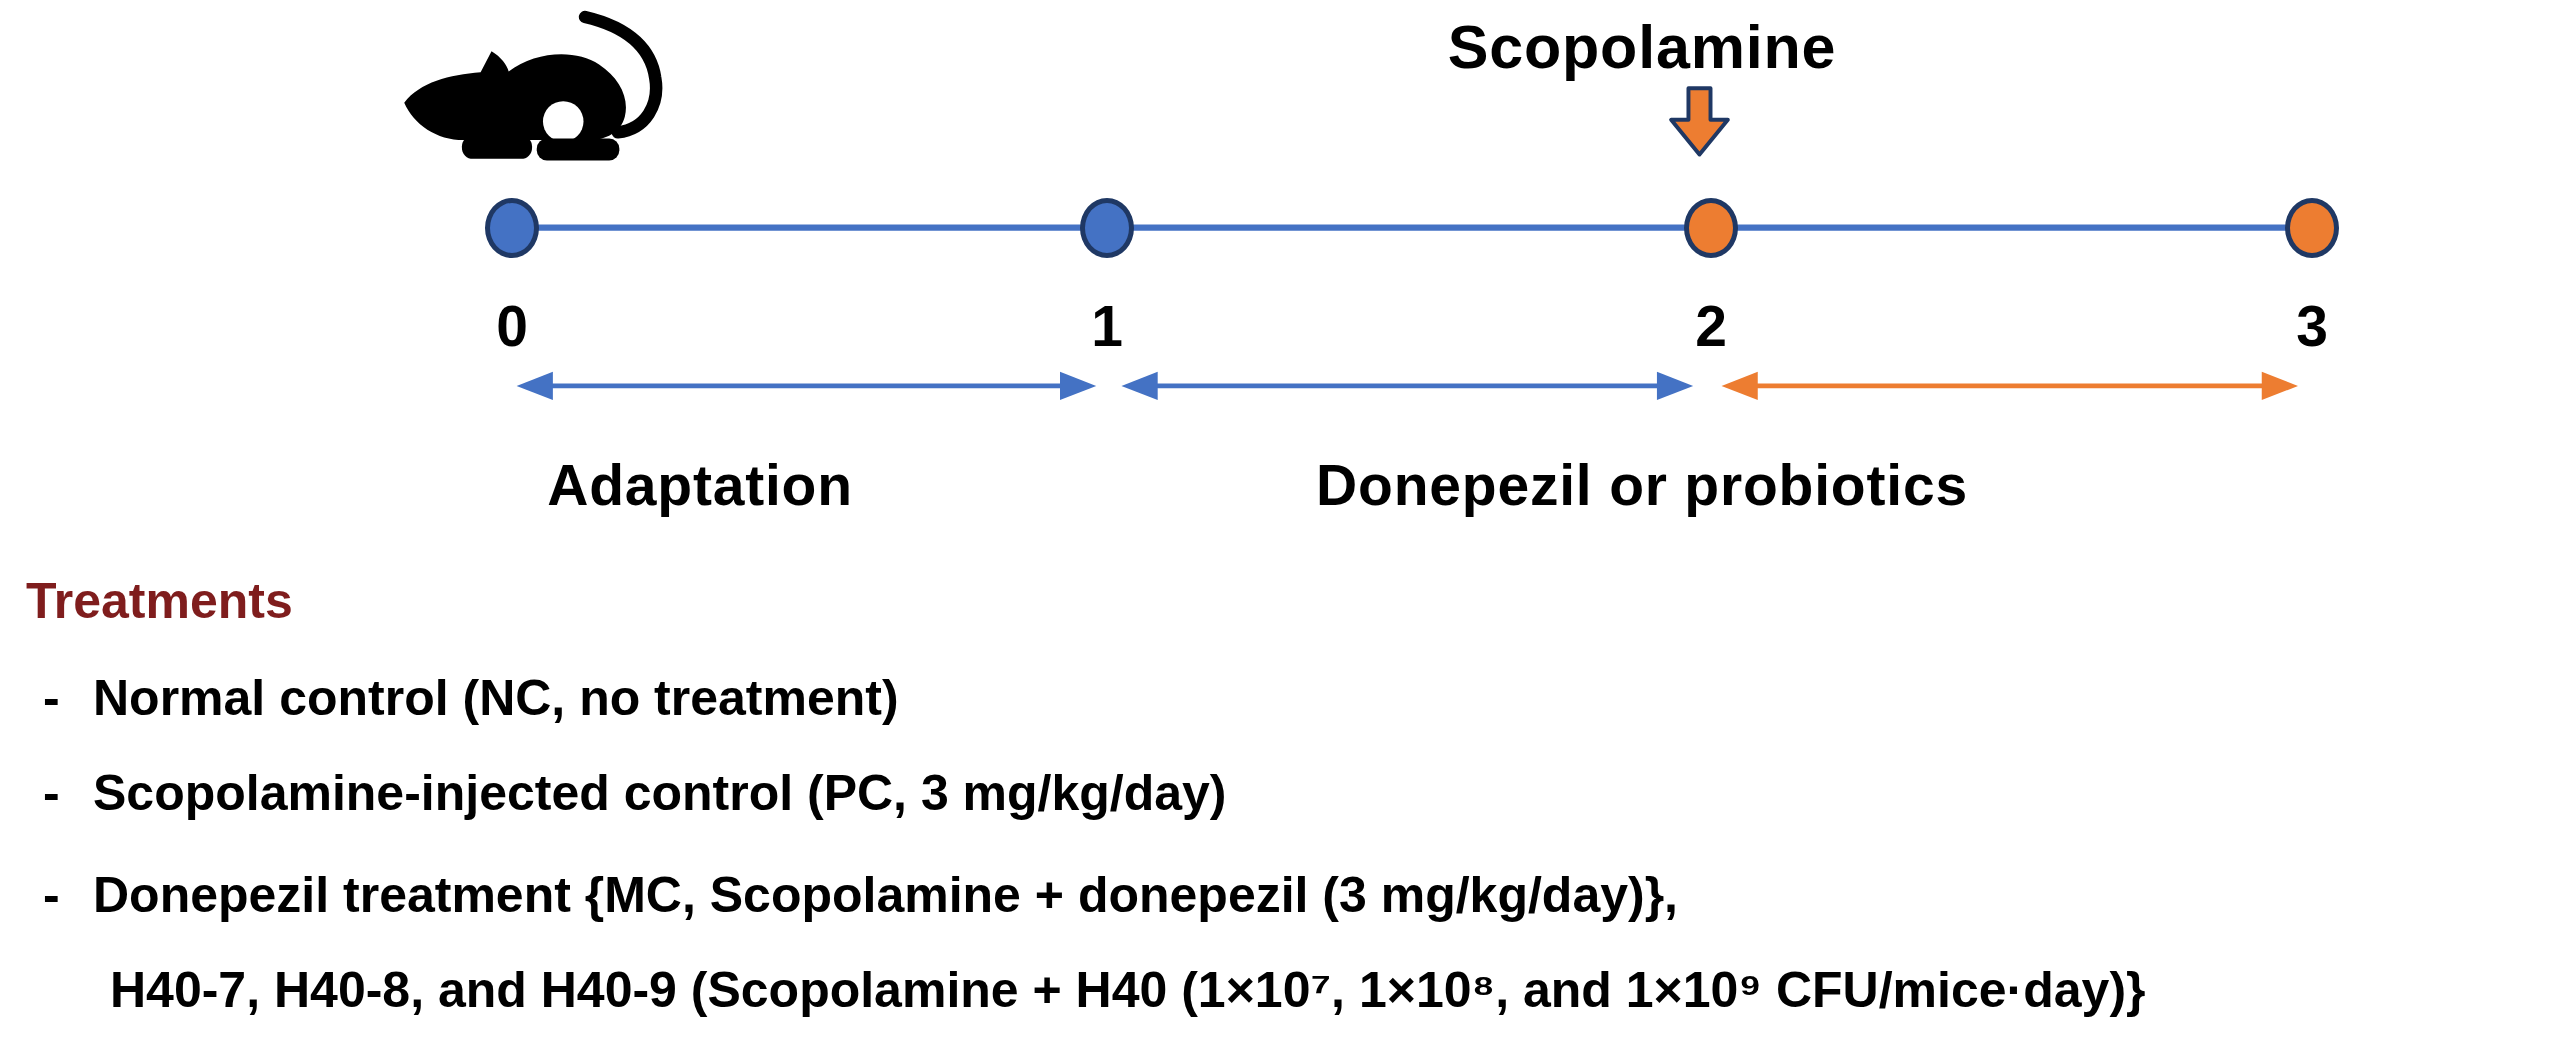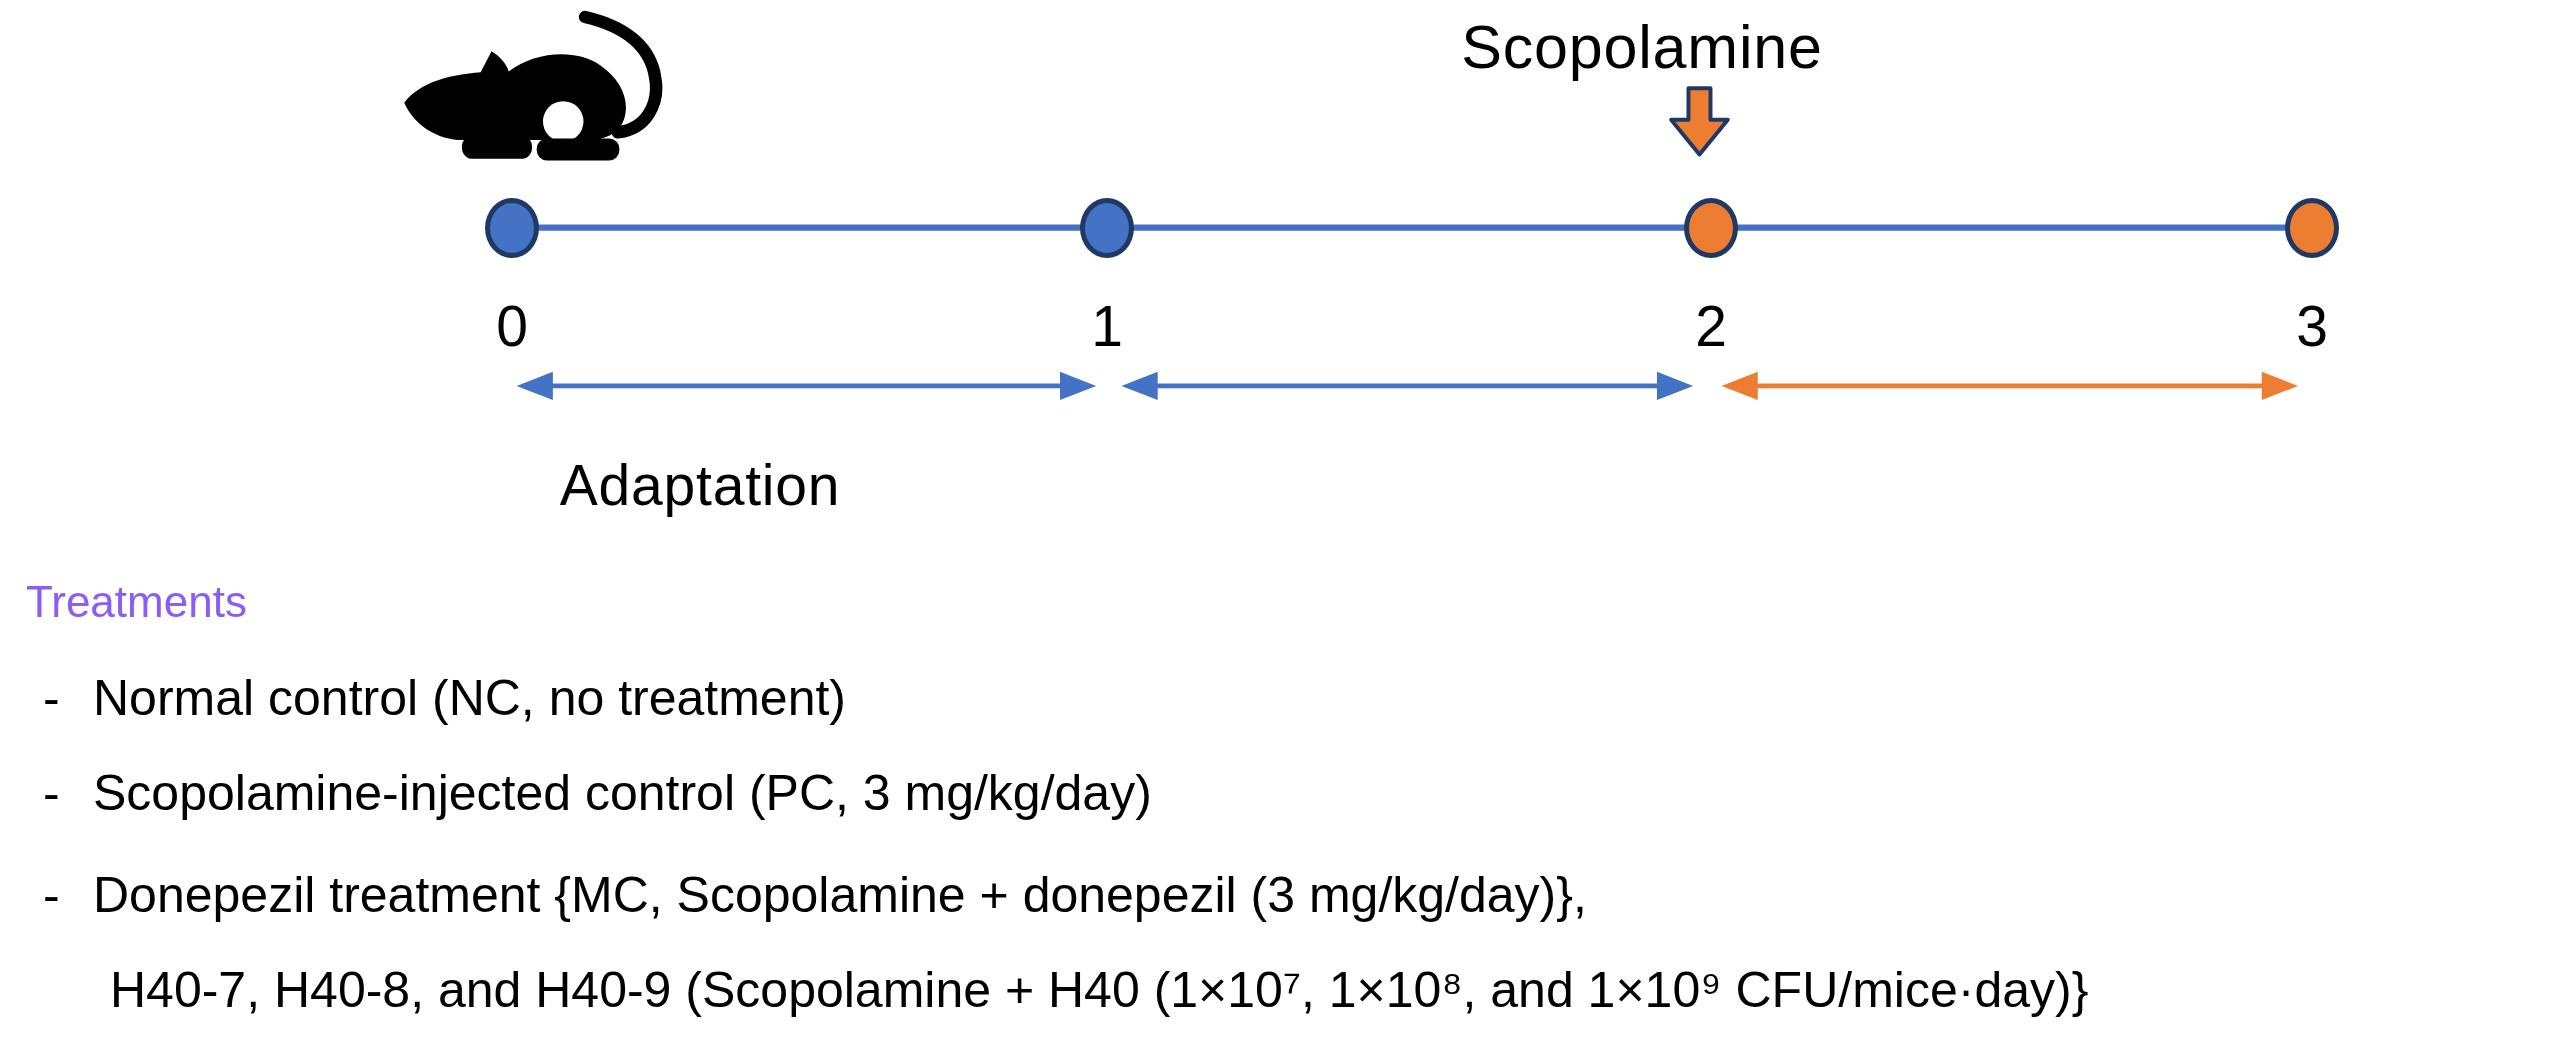--- a/index.html
+++ b/index.html
@@ -1,21 +1,21 @@
 <!DOCTYPE html>
 <html style="font-size:12.6px"><head>
 <meta charset="utf-8">
 <style>
   html,body{margin:0;padding:0;background:#ffffff;}
   .stage{
     position:relative;
     width:2576px;height:1042px;
     background:#ffffff;
     font-family:"Liberation Sans","DejaVu Sans",sans-serif;
-    font-weight:400;
+    font-weight:700;
     color:#000000;
     overflow:hidden;
   }
   .abs{position:absolute;}
   .centered{transform:translateX(-50%);white-space:nowrap;}
   
   .mouse{left:398px;top:6.3px;width:265px;height:156px;}
   
   .scopo{left:1642px;top:12.6px;font-size:61px;line-height:68px;letter-spacing:0.8px;}
   
@@ -29,21 +29,21 @@
     box-sizing:content-box;
   }
   .dot.blue{background:#4472C4;}
   .dot.orange{background:#ED7D31;}
   
   .axis-label{left:7.9px;top:295px;font-size:57px;line-height:63px;letter-spacing:1.6px;}
   .tick{top:295px;font-size:57px;line-height:63px;}
   
   .phase{top:454px;font-size:57px;line-height:63px;letter-spacing:0.8px;}
   
-  .heading{left:26px;top:573px;font-size:44px;line-height:57px;color:#8b5cf6;}
+  .heading{left:26px;top:573px;font-size:50px;line-height:57px;color:#7f1d1d;}
   .item{font-size:50px;line-height:58px;white-space:nowrap;}
   .item .bullet{display:inline-block;width:50px;}
   .r1{left:43px;top:669px;}
   .r2{left:43px;top:764px;}
   .r3{left:43px;top:866px;}
   .r4{left:110px;top:961px;}
 </style>
 </head>
 <body>
 
@@ -92,20 +92,21 @@
   <div class="abs dot blue" style="left:1107px;top:228px;"></div>
   <div class="abs dot orange" style="left:1711px;top:228px;"></div>
   <div class="abs dot orange" style="left:2312px;top:228px;"></div>
 
   <div class="abs centered tick" style="left:512px;">0</div>
   <div class="abs centered tick" style="left:1107px;">1</div>
   <div class="abs centered tick" style="left:1711px;">2</div>
   <div class="abs centered tick" style="left:2312px;">3</div>
 
   <div class="abs centered phase" style="left:700px;">Adaptation</div>
+  <div class="abs centered phase" style="left:1642px;">Donepezil or probiotics</div>
 
   <div class="abs heading">Treatments</div>
 
   <div class="abs item r1">
     <span class="bullet">-</span><span>Normal control (NC, no treatment)</span>
   </div>
 
   <div class="abs item r2">
     <span class="bullet">-</span><span>Scopolamine-injected control (PC, 3 mg/kg/day)</span>
   </div>

